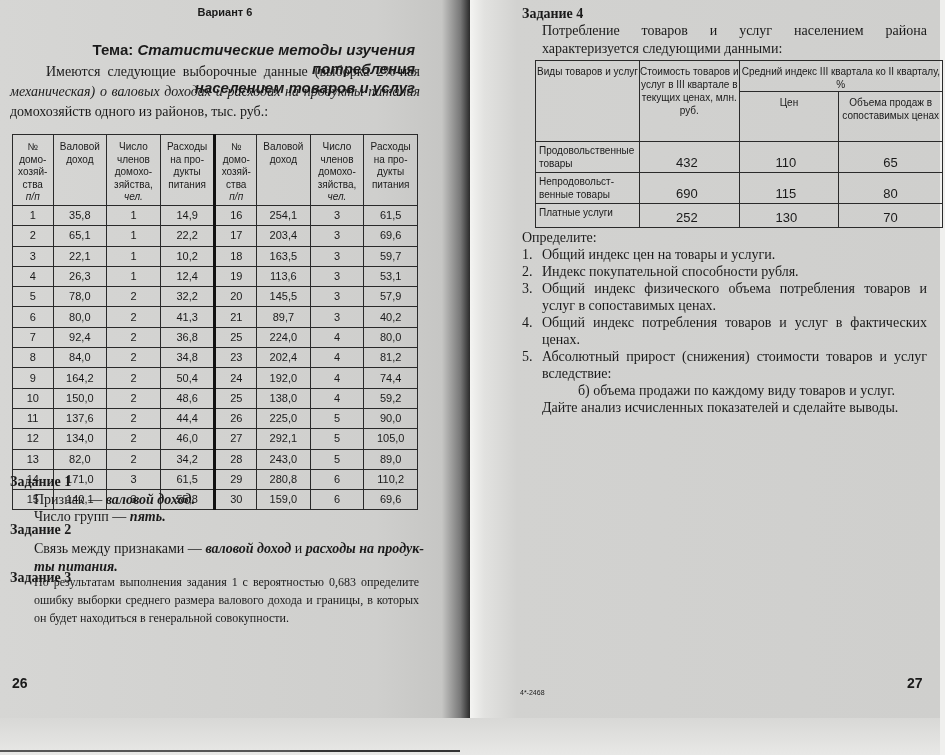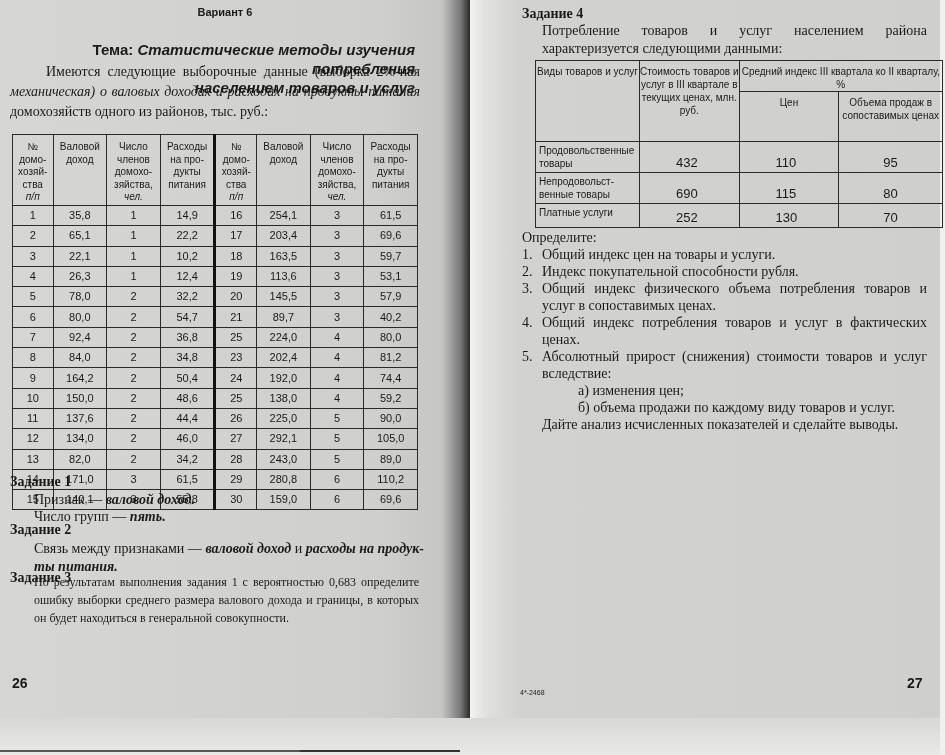--- a/index.html
+++ b/index.html
@@ -148,21 +148,21 @@
         <td>32,2</td>
         <td class="sep">20</td>
         <td>145,5</td>
         <td>3</td>
         <td>57,9</td>
       </tr>
       <tr>
         <td>6</td>
         <td>80,0</td>
         <td>2</td>
-        <td>54,7</td>
+        <td>41,3</td>
         <td class="sep">21</td>
         <td>89,7</td>
         <td>3</td>
         <td>40,2</td>
       </tr>
       <tr>
         <td>7</td>
         <td>92,4</td>
         <td>2</td>
         <td>36,8</td>
@@ -290,21 +290,21 @@
     <tr>
       <th style="height:44px;">Цен</th>
       <th>Объема продаж в сопоставимых ценах</th>
     </tr>
   </thead>
   <tbody id="t2-body">
       <tr>
         <td class="lbl" style="height: 26px;">Продовольственные товары</td>
         <td class="num" style="padding-left: 36px; height: 26px;">432</td>
         <td class="num" style="padding-left: 36px; height: 26px;">110</td>
-        <td class="num" style="padding-left: 44px; height: 26px;">95</td>
+        <td class="num" style="padding-left: 44px; height: 26px;">65</td>
       </tr>
       <tr>
         <td class="lbl" style="height: 26px;">Непродовольст-венные товары</td>
         <td class="num" style="padding-left: 36px; height: 26px;">690</td>
         <td class="num" style="padding-left: 36px; height: 26px;">115</td>
         <td class="num" style="padding-left: 44px; height: 26px;">80</td>
       </tr>
       <tr>
         <td class="lbl" style="height: 19px;">Платные услуги</td>
         <td class="num" style="padding-left: 36px; height: 19px;">252</td>
@@ -313,17 +313,17 @@
       </tr>
     </tbody>
 </table>
 
 <div class="det">Определите:</div>
 <ol class="q" id="q-list">
     <li><span class="n">1.</span><span>Общий индекс цен на товары и услуги.</span></li>
     <li><span class="n">2.</span><span>Индекс покупательной способности рубля.</span></li>
     <li><span class="n">3.</span><span>Общий индекс физического объема потребления товаров и услуг в сопоставимых ценах.</span></li>
     <li><span class="n">4.</span><span>Общий индекс потребления товаров и услуг в фактических ценах.</span></li>
-    <li><span class="n">5.</span><span>Абсолютный прирост (снижения) стоимости товаров и услуг вследствие:</span><span class="sub">а) изменения цен;</span><span class="sub">б) объема продажи по каждому виду товаров и услуг.</span><span class="concl">Дайте анализ исчисленных показателей и сделайте выводы.</span></li>
+    <li><span class="n">5.</span><span>Абсолютный прирост (снижения) стоимости товаров и услуг вследствие:</span><span class="sub">б) объема продажи по каждому виду товаров и услуг.</span><span class="concl">Дайте анализ исчисленных показателей и сделайте выводы.</span></li>
   </ol>
 
 <div class="code">4*-2468</div>
 <div class="pnum" style="left:907px;top:675px;">27</div>
 
 </body></html>

